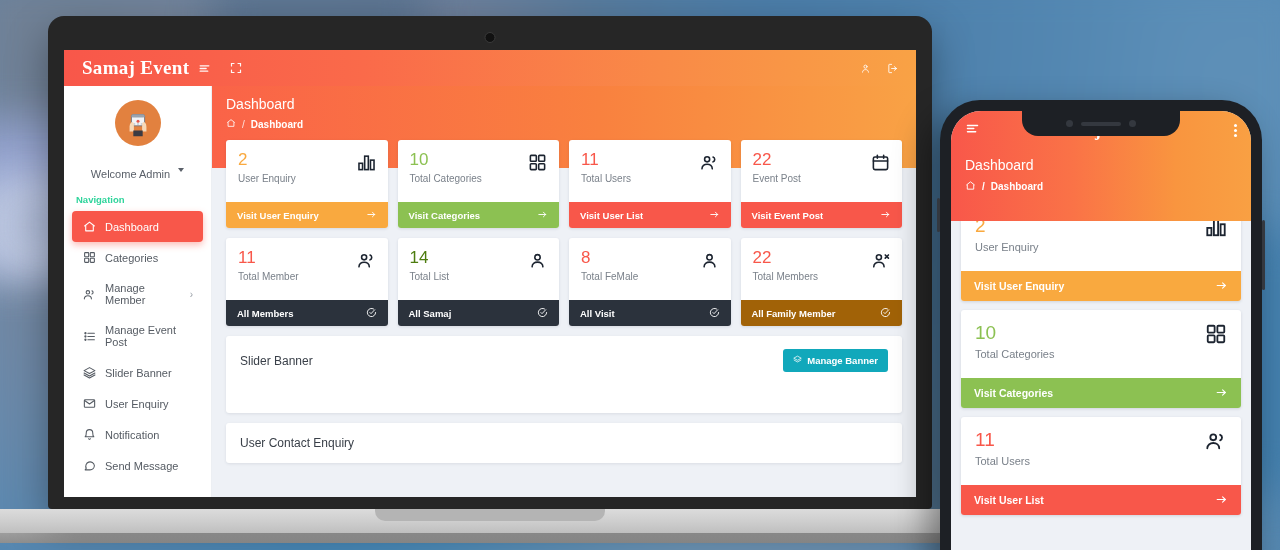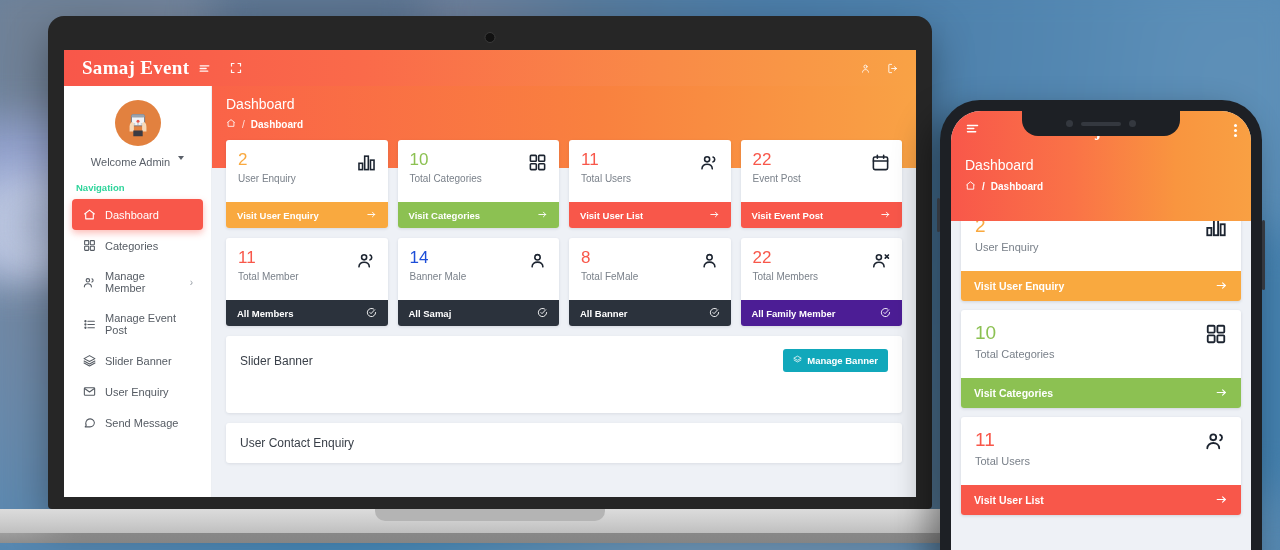--- a/index.html
+++ b/index.html
@@ -106,21 +106,21 @@
     border-right: 1px solid #eceff3;
   }
   .avatar-wrap { display: flex; flex-direction: column; align-items: center; }
   .avatar {
     width: 46px; height: 46px; border-radius: 50%;
     background: #e2813f;
     display: flex; align-items: center; justify-content: center;
     position: relative; overflow: hidden;
   }
   .welcome {
-    margin-top: 10px; font-size: 11px; color: #5a6069;
+    margin-top: 22px; font-size: 11px; color: #5a6069;
     display: flex; align-items: flex-start; gap: 8px;
   }
   .caret-down {
     width: 0; height: 0; border-left: 3.5px solid transparent;
     border-right: 3.5px solid transparent; border-top: 4px solid #5a6069;
   }
   .nav-title {
     margin: 14px 16px 6px 12px; color: #2fd49b;
     font-size: 9.5px; font-weight: 700;
   }
@@ -398,20 +398,29 @@
                     <svg width="13" height="13" viewBox="0 0 24 24" fill="none" stroke="currentColor" stroke-width="2" stroke-linecap="round" stroke-linejoin="round">
                       <rect x="2.5" y="5" width="19" height="14" rx="1.6"></rect>
                       <polyline points="3,6.5 12,13 21,6.5"></polyline>
                     </svg>
                   </span>
                   <span>User Enquiry</span>
                 </div>
                 <div class="nav-item">
                   <span class="nav-ico">
                     <svg width="13" height="13" viewBox="0 0 24 24" fill="none" stroke="currentColor" stroke-width="2" stroke-linecap="round" stroke-linejoin="round">
+                      <path d="M18 9a6 6 0 1 0-12 0c0 6-2 7-2 7h16s-2-1-2-7"></path>
+                      <path d="M10.3 20a2 2 0 0 0 3.4 0"></path>
+                    </svg>
+                  </span>
+                  <span>Notification</span>
+                </div>
+                <div class="nav-item">
+                  <span class="nav-ico">
+                    <svg width="13" height="13" viewBox="0 0 24 24" fill="none" stroke="currentColor" stroke-width="2" stroke-linecap="round" stroke-linejoin="round">
                       <path d="M21 12a8 8 0 0 1-8 8H4l2-3a8 8 0 1 1 15-5z"></path>
                     </svg>
                   </span>
                   <span>Send Message</span>
                 </div>
               </div>
           </div>
 
           <div class="content">
             <div class="page-head">
@@ -540,22 +549,22 @@
                       <span>All Members</span>
                       <span><svg width="11" height="11" viewBox="0 0 24 24" fill="none" stroke="#fff" stroke-width="2" stroke-linecap="round" stroke-linejoin="round">
                           <path d="M21 12a9 9 0 1 1-4.5-7.8"></path>
                           <polyline points="8.5,12 11,14.5 19,6"></polyline>
                         </svg></span>
                     </div>
                   </div>
                   <div class="stat-card">
                     <div class="stat-top">
                       <div>
-                        <div class="stat-num" style="color:#1d4ed8">14</div>
-                        <div class="stat-label">Banner Male</div>
+                        <div class="stat-num" style="color:#4d7c0f">14</div>
+                        <div class="stat-label">Total List</div>
                       </div>
                       <span class="stat-ico">
                         <svg width="19" height="19" viewBox="0 0 24 24" fill="none" stroke="currentColor" stroke-width="2" stroke-linecap="round" stroke-linejoin="round">
                           <circle cx="12" cy="8" r="3.4"></circle>
                           <path d="M5.2 20c0-3.7 3-5.9 6.8-5.9s6.8 2.2 6.8 5.9"></path>
                         </svg>
                       </span>
                     </div>
                     <div class="stat-foot" style="background:#2b323c">
                       <span>All Samaj</span>
@@ -572,21 +581,21 @@
                         <div class="stat-label">Total FeMale</div>
                       </div>
                       <span class="stat-ico">
                         <svg width="19" height="19" viewBox="0 0 24 24" fill="none" stroke="currentColor" stroke-width="2" stroke-linecap="round" stroke-linejoin="round">
                           <circle cx="12" cy="8" r="3.4"></circle>
                           <path d="M5.2 20c0-3.7 3-5.9 6.8-5.9s6.8 2.2 6.8 5.9"></path>
                         </svg>
                       </span>
                     </div>
                     <div class="stat-foot" style="background:#2b323c">
-                      <span>All Banner</span>
+                      <span>All Visit</span>
                       <span><svg width="11" height="11" viewBox="0 0 24 24" fill="none" stroke="#fff" stroke-width="2" stroke-linecap="round" stroke-linejoin="round">
                           <path d="M21 12a9 9 0 1 1-4.5-7.8"></path>
                           <polyline points="8.5,12 11,14.5 19,6"></polyline>
                         </svg></span>
                     </div>
                   </div>
                   <div class="stat-card">
                     <div class="stat-top">
                       <div>
                         <div class="stat-num" style="color:#f8574a">22</div>
@@ -594,21 +603,21 @@
                       </div>
                       <span class="stat-ico">
                         <svg width="19" height="19" viewBox="0 0 24 24" fill="none" stroke="currentColor" stroke-width="2" stroke-linecap="round" stroke-linejoin="round">
                           <circle cx="10" cy="8" r="3.2"></circle>
                           <path d="M3.5 20c0-3.6 2.9-5.8 6.5-5.8s6.5 2.2 6.5 5.8"></path>
                           <line x1="18" y1="5" x2="22" y2="9"></line>
                           <line x1="22" y1="5" x2="18" y2="9"></line>
                         </svg>
                       </span>
                     </div>
-                    <div class="stat-foot" style="background:#4c1d95">
+                    <div class="stat-foot" style="background:#a16207">
                       <span>All Family Member</span>
                       <span><svg width="11" height="11" viewBox="0 0 24 24" fill="none" stroke="#fff" stroke-width="2" stroke-linecap="round" stroke-linejoin="round">
                           <path d="M21 12a9 9 0 1 1-4.5-7.8"></path>
                           <polyline points="8.5,12 11,14.5 19,6"></polyline>
                         </svg></span>
                     </div>
                   </div>
                 </div>
             </div>
 

